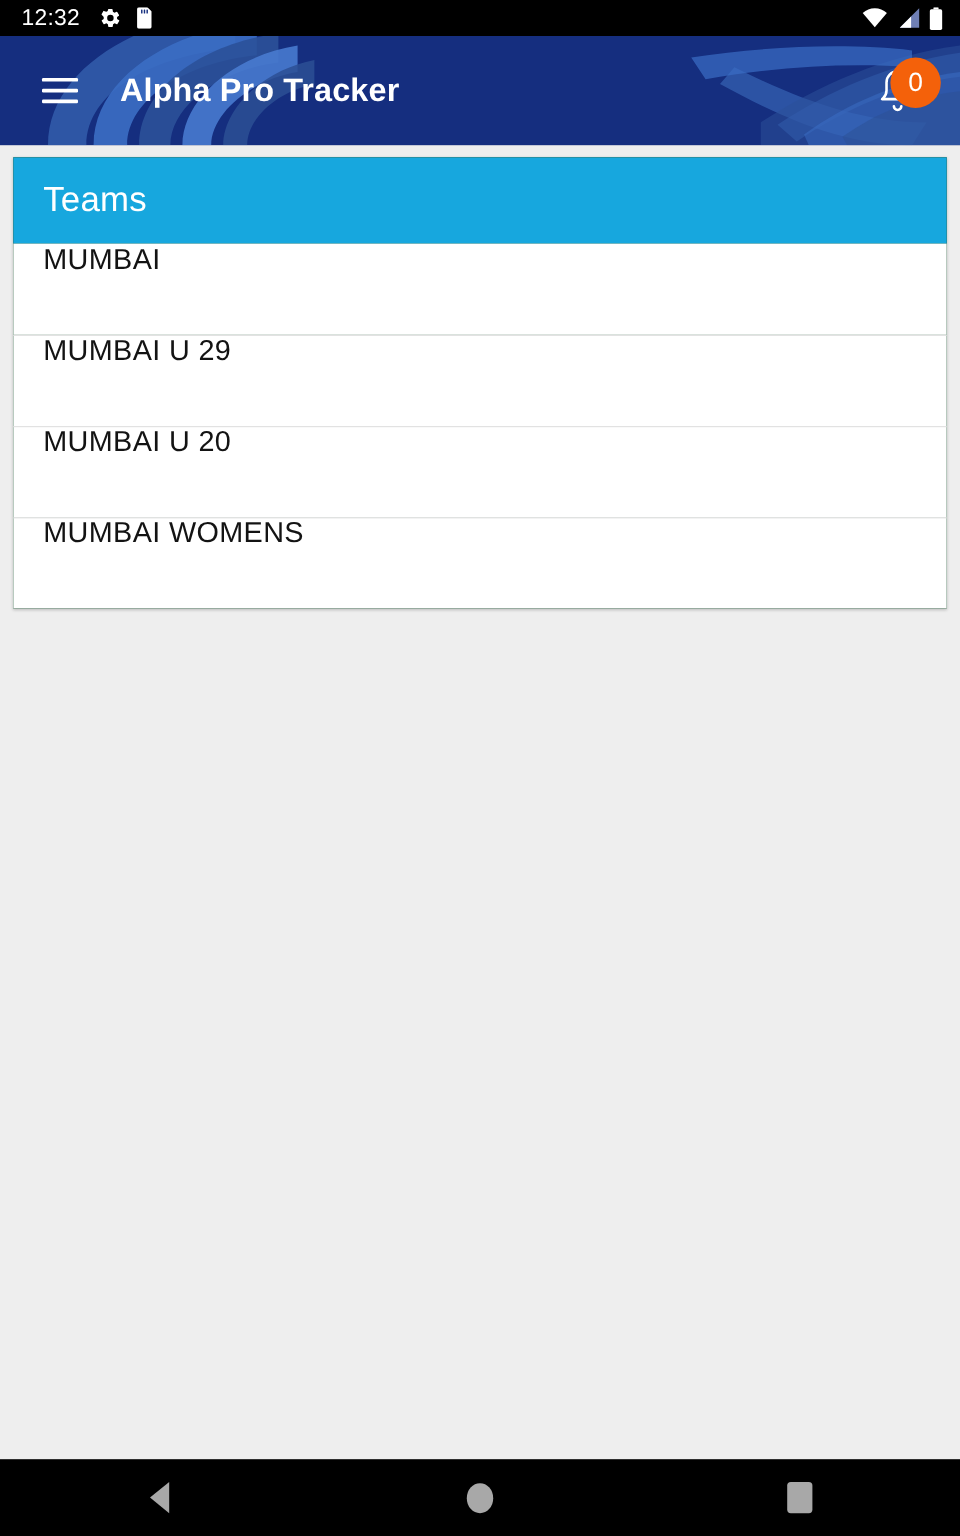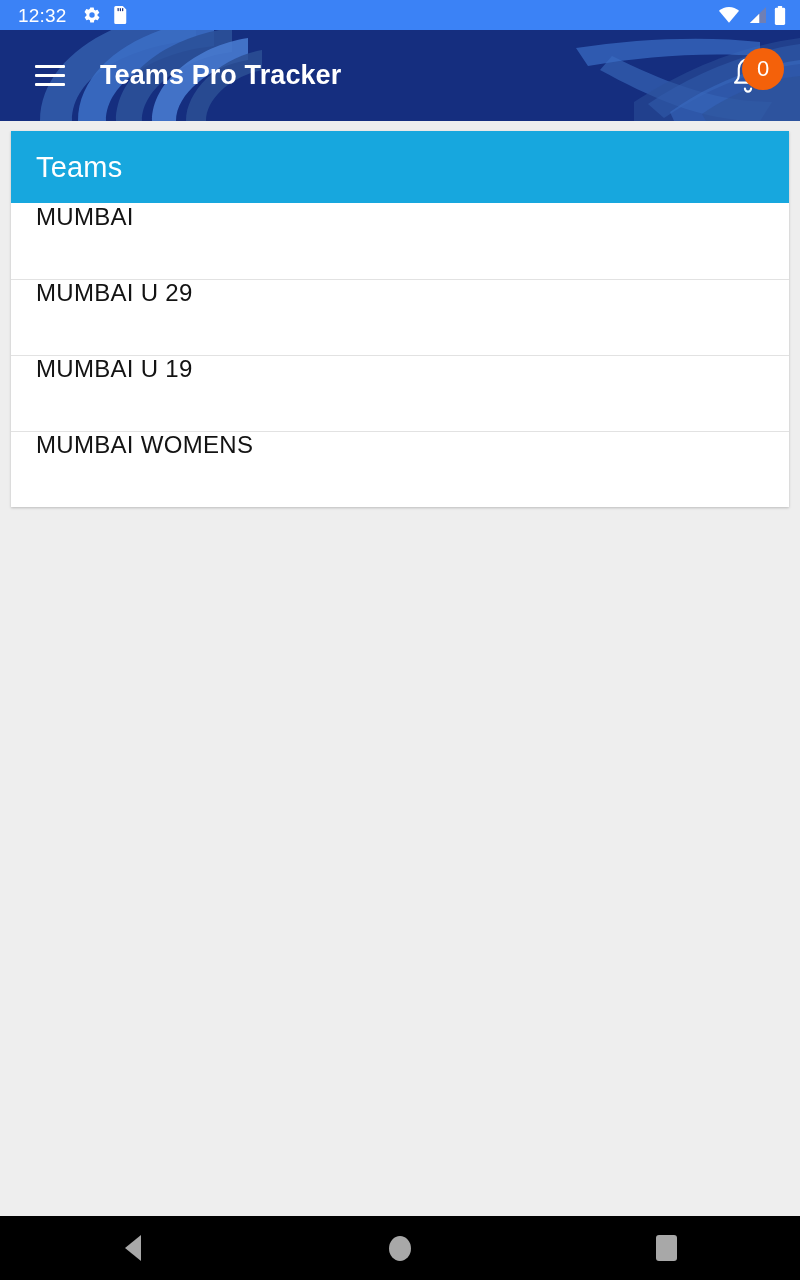--- a/index.html
+++ b/index.html
@@ -15,21 +15,21 @@
     background: #eeeeee;
     position: relative;
   }
 
   
   .status-bar {
     position: absolute;
     top: 0; left: 0;
     width: 800px;
     height: 30px;
-    background: #3b82f6;
+    background: #000000;
     display: flex;
     align-items: center;
     padding: 0 14px 0 18px;
     z-index: 30;
   }
   .status-clock {
     color: #ffffff;
     font-size: 19px;
     font-weight: 500;
     letter-spacing: 0.2px;
@@ -269,21 +269,21 @@
     <path d="M576 18 C 640 8, 708 6, 760 12 L 760 26 C 706 22, 644 26, 588 36 Z" fill="#3b6ec4" opacity="0.7"></path>
   </svg>
 
   <div class="app-bar-content">
     <div class="menu-button">
       <span></span>
       <span></span>
       <span></span>
     </div>
 
-    <div class="app-title">Teams Pro Tracker</div>
+    <div class="app-title">Alpha Pro Tracker</div>
 
     <div class="app-bar-spacer"></div>
 
     <div class="notif-wrap">
       <svg width="38" height="40" viewBox="0 0 24 26" fill="none" stroke="#ffffff" stroke-width="1.4">
         <path d="M12 2.2c-3.4 0-6 2.7-6 6.1v4.3c0 1.5-.6 2.9-1.7 4l-.7.7h16.8l-.7-.7a5.6 5.6 0 0 1-1.7-4V8.3c0-3.4-2.6-6.1-6-6.1z" stroke-linejoin="round"></path>
         <path d="M12 2.2V0.9" stroke-linecap="round"></path>
         <path d="M10 21.2a2 2 0 0 0 4 0" stroke-linecap="round"></path>
       </svg>
       <div class="notif-badge">0</div>
@@ -297,21 +297,21 @@
   </div>
 
   <div class="team-list">
     <div class="team-row">
       <span class="team-name">MUMBAI</span>
     </div>
     <div class="team-row">
       <span class="team-name">MUMBAI U 29</span>
     </div>
     <div class="team-row">
-      <span class="team-name">MUMBAI U 19</span>
+      <span class="team-name">MUMBAI U 20</span>
     </div>
     <div class="team-row">
       <span class="team-name">MUMBAI WOMENS</span>
     </div>
   </div>
 </div>
 
 <div class="nav-bar">
   <div class="nav-btn">
     <div class="nav-back"></div>

